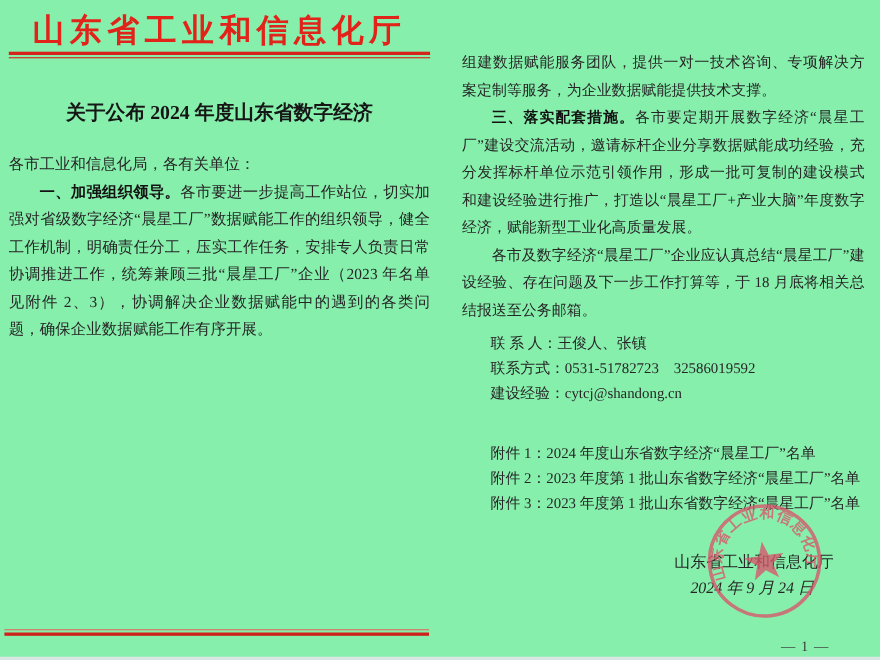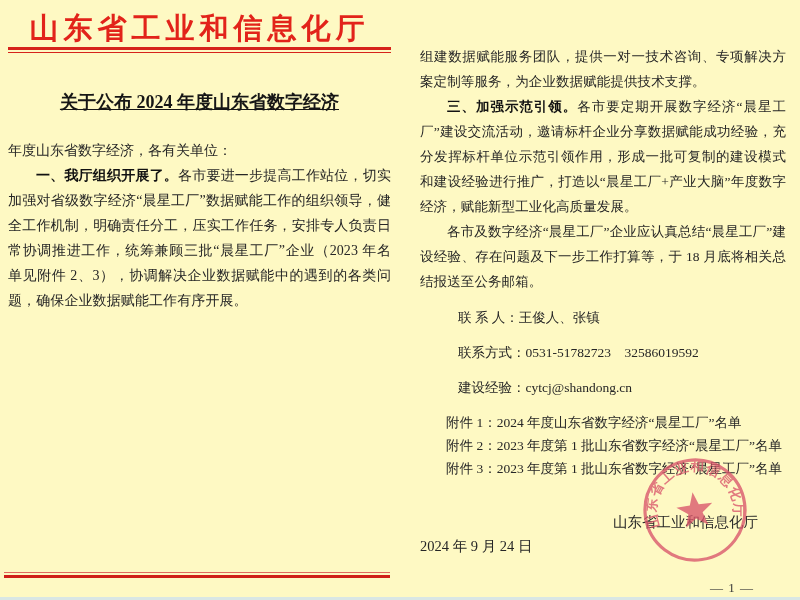--- a/index.html
+++ b/index.html
@@ -1,61 +1,61 @@
 <!DOCTYPE html>
 <html><head>
 <meta charset="utf-8">
 <style>
   html,body { margin:0; padding:0; }
   .page {
     position:relative; width:800px; height:600px;
-    background:#fef9c3;
+    background:#86efac;
     overflow:hidden;
     font-family:"Liberation Serif","DejaVu Serif",serif;
     color:#262626;
   }
   
   .col-left { position:absolute; left:8px; top:0; width:383px; height:600px; }
   .masthead {
     margin:13px 0 0; line-height:1.05;
     font-size:29px; font-weight:700; letter-spacing:5px;
     text-align:center; white-space:nowrap;
     color:#e2231a;
   }
   .head-rule {
     margin-top:4px; height:2px;
     border-top:3.5px solid #d6231b;
     border-bottom:1.5px solid #d6231b;
   }
   .doc-title {
     margin:36px 0 0; font-size:18px; line-height:27px;
-    font-weight:700; text-align:center; color:#161616;text-decoration:underline;
+    font-weight:700; text-align:center; color:#161616;
   }
   .salutation { margin:22px 0 0; font-size:14px; line-height:25px; }
   .para {
     margin:0; text-indent:2em; font-size:14px; line-height:25px;
     text-align:justify; letter-spacing:0.1px;
   }
   .bh { font-weight:700; color:#121212; }
   .foot-rule {
     position:absolute; left:-4px; top:572px; width:386px; height:2px;
     border-top:1.5px solid #e06a60;
     border-bottom:3.5px solid #cf2019;
   }
   
   .col-right { position:absolute; left:420px; top:0; width:366px; height:600px; }
   .col-right .para { font-size:13.5px; }
   .para.noindent { text-indent:0; }
-  .cont-line { margin:12px; padding-left:26px; font-size:13.5px; line-height:23px; }
+  .cont-line { margin:0; padding-left:26px; font-size:13.5px; line-height:23px; }
   .contact-block { margin-top:6px; }
-  .attach-block { margin-top:10px; }
+  .attach-block { margin-top:31px; }
   .attach-block p { margin:0; padding-left:26px; font-size:13.5px; line-height:23px; white-space:nowrap; }
   .signature { margin-top:30px; }
   .sig-agency { font-size:14.5px; line-height:24px; text-align:right; padding-right:28px; }
-  .sig-date   { font-size:14.5px; line-height:24px; text-align:left; padding-right:46px; }
+  .sig-date   { font-size:14.5px; line-height:24px; text-align:right; padding-right:46px;font-style:italic; }
   .pageno {
     position:absolute; right:32px; bottom:4px;
     font-size:13px; letter-spacing:1px; color:#3a3a3a;
   }
   
   .seal {
     position:absolute; left:637px; top:452px; width:116px; height:116px;
     opacity:0.78; transform:rotate(-8deg);
     pointer-events:none;
   }
@@ -69,33 +69,33 @@
 <body>
 
 <div class="page">
 
   <div class="col-left">
     <div class="masthead">山东省工业和信息化厅</div>
     <div class="head-rule"></div>
 
     <h1 class="doc-title"><span>关于公布 2024 年度山东省数字经济</span><br></h1>
 
-    <p class="salutation">年度山东省数字经济，各有关单位：</p>
+    <p class="salutation">各市工业和信息化局，各有关单位：</p>
 
 
-    <p class="para"><span class="bh">一、我厅组织开展了。</span><span>各市要进一步提高工作站位，切实加强对省级数字经济“晨星工厂”数据赋能工作的组织领导，健全工作机制，明确责任分工，压实工作任务，安排专人负责日常协调推进工作，统筹兼顾三批“晨星工厂”企业（2023 年名单见附件 2、3），协调解决企业数据赋能中的遇到的各类问题，确保企业数据赋能工作有序开展。</span></p>
+    <p class="para"><span class="bh">一、加强组织领导。</span><span>各市要进一步提高工作站位，切实加强对省级数字经济“晨星工厂”数据赋能工作的组织领导，健全工作机制，明确责任分工，压实工作任务，安排专人负责日常协调推进工作，统筹兼顾三批“晨星工厂”企业（2023 年名单见附件 2、3），协调解决企业数据赋能中的遇到的各类问题，确保企业数据赋能工作有序开展。</span></p>
 
 
     <div class="foot-rule"></div>
   </div>
 
   <div class="col-right">
     <p class="para noindent" style="margin-top:44px;">组建数据赋能服务团队，提供一对一技术咨询、专项解决方案定制等服务，为企业数据赋能提供技术支撑。</p>
 
-    <p class="para"><span class="bh">三、加强示范引领。</span><span>各市要定期开展数字经济“晨星工厂”建设交流活动，邀请标杆企业分享数据赋能成功经验，充分发挥标杆单位示范引领作用，形成一批可复制的建设模式和建设经验进行推广，打造以“晨星工厂+产业大脑”年度数字经济，赋能新型工业化高质量发展。</span></p>
+    <p class="para"><span class="bh">三、落实配套措施。</span><span>各市要定期开展数字经济“晨星工厂”建设交流活动，邀请标杆企业分享数据赋能成功经验，充分发挥标杆单位示范引领作用，形成一批可复制的建设模式和建设经验进行推广，打造以“晨星工厂+产业大脑”年度数字经济，赋能新型工业化高质量发展。</span></p>
 
     <p class="para">各市及数字经济“晨星工厂”企业应认真总结“晨星工厂”建设经验、存在问题及下一步工作打算等，于 18 月底将相关总结报送至公务邮箱。</p>
 
     <div class="contact-block">
       <p class="cont-line">联 系 人：王俊人、张镇</p>
       <p class="cont-line">联系方式：0531-51782723　32586019592</p>
       <p class="cont-line">建设经验：cytcj@shandong.cn</p>
     </div>
 
     <div class="attach-block">

